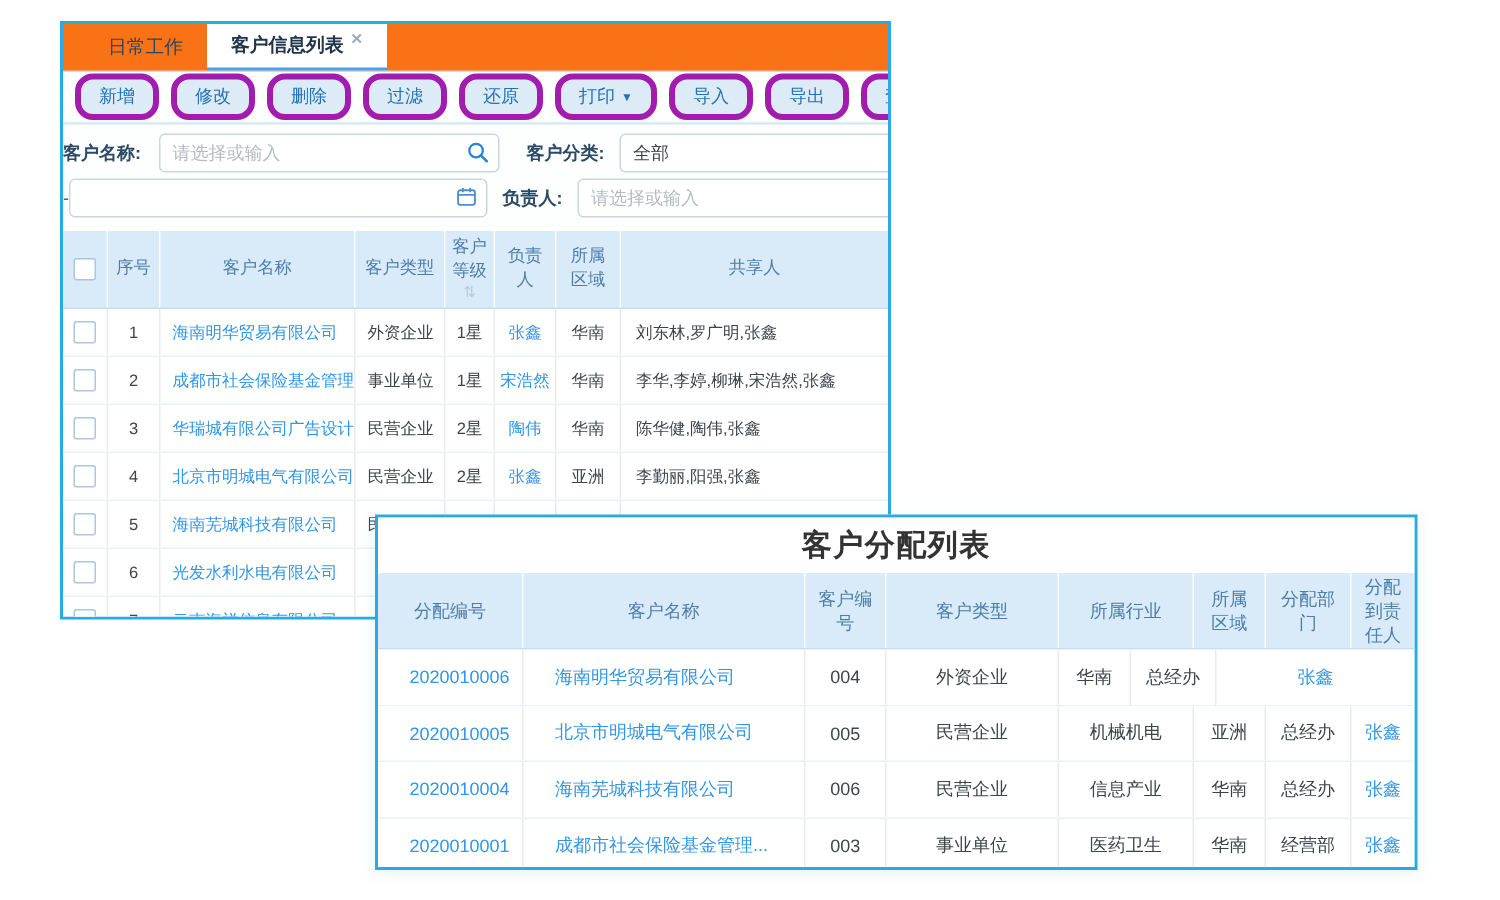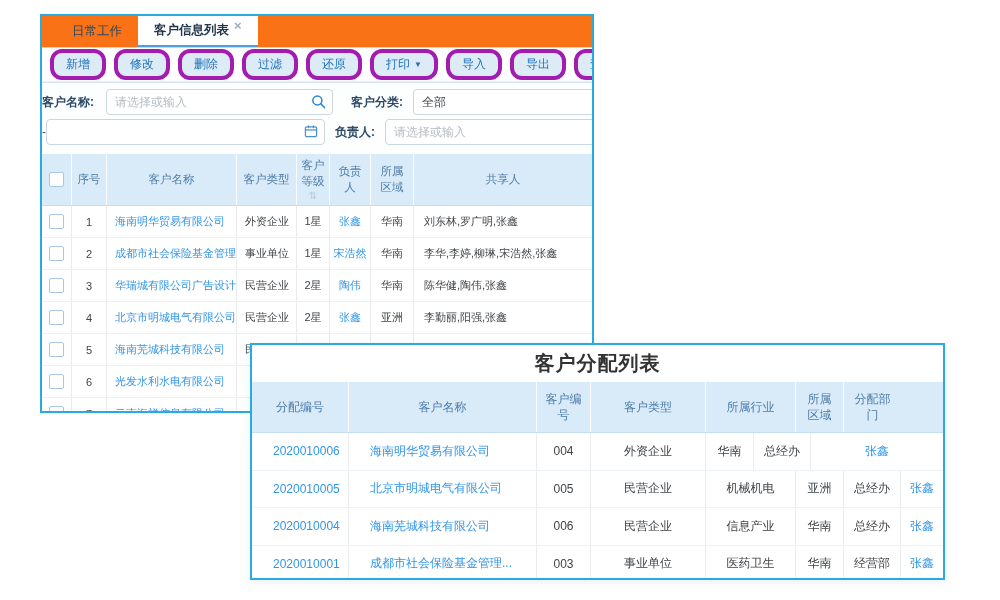--- a/index.html
+++ b/index.html
@@ -259,20 +259,21 @@
   <div class="p2-title">客户分配列表</div>
 
   <div class="thead p2-head">
     <div class="th cw-id">分配编号</div>
     <div class="th cw-name">客户名称</div>
     <div class="th cw-code">客户编号</div>
     <div class="th cw-type">客户类型</div>
     <div class="th cw-industry">所属行业</div>
     <div class="th cw-region">所属区域</div>
     <div class="th cw-dept">分配部门</div>
+    <div class="th cw-assignee">分配到责任人</div>
   </div>
 
   <div class="trow p2-row">
     <div class="c cw-id pad-l link">2020010006</div>
     <div class="c cw-name pad-l link">海南明华贸易有限公司</div>
     <div class="c cw-code center">004</div>
     <div class="c cw-type center">外资企业</div>
     <div class="c cw-region center">华南</div>
     <div class="c cw-dept center">总经办</div>
     <div class="c cw-assignee center link">张鑫</div>

